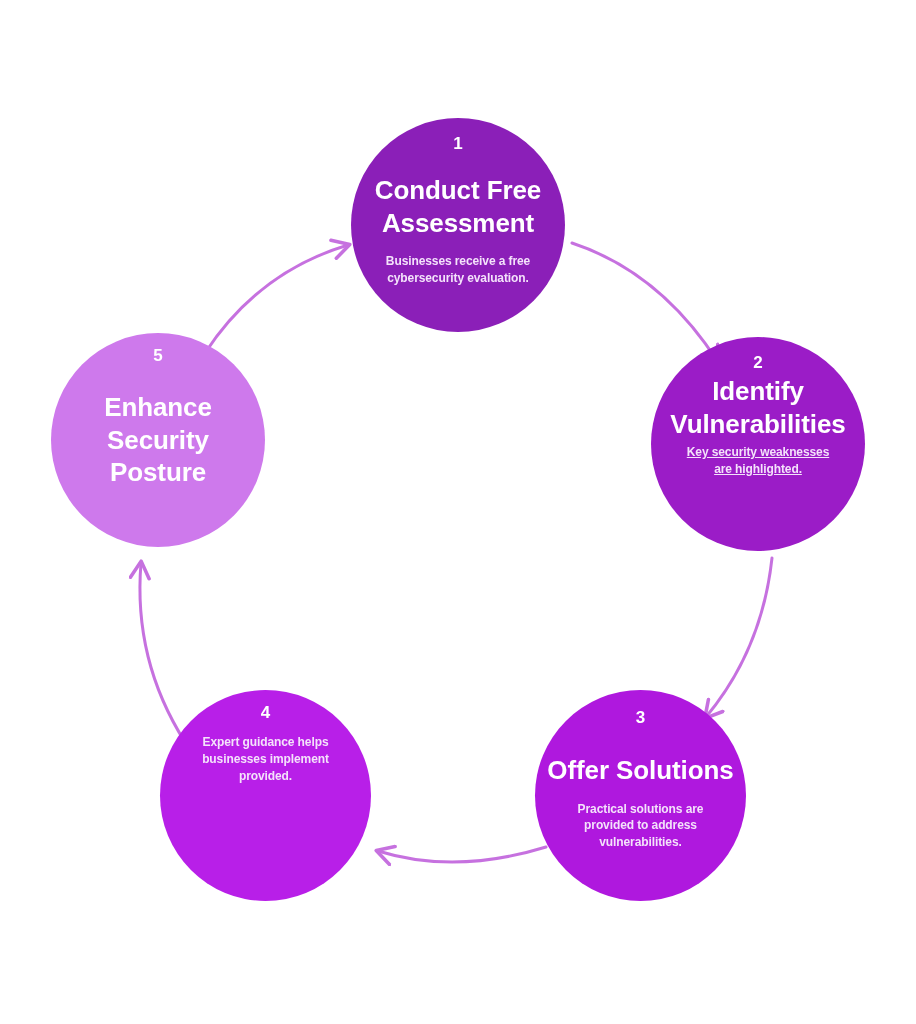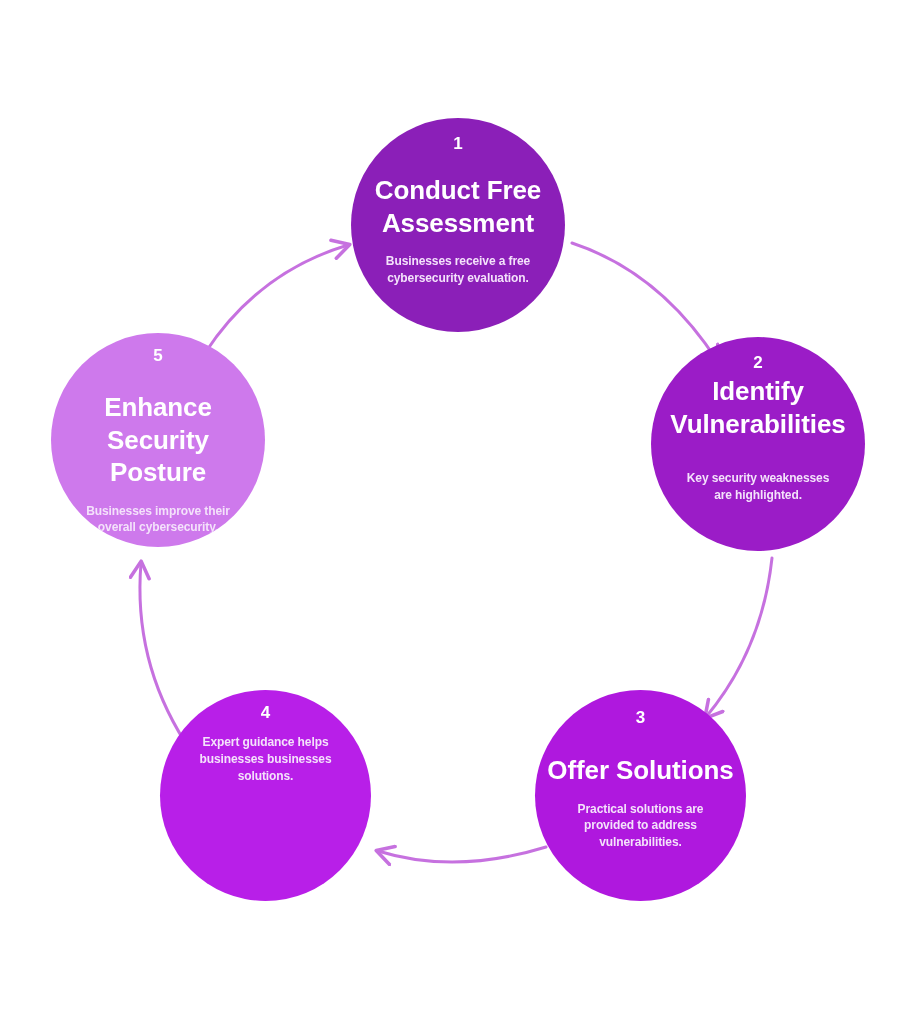--- a/index.html
+++ b/index.html
@@ -71,21 +71,21 @@
   }
   #node-1 .node-title { margin-top: 22px; }
   #node-1 .node-desc  { margin-top: 14px; }
 
   #node-2 {
     left: 651px; top: 337px; width: 214px; height: 214px;
     background: #9B1CC7;
     padding-top: 17px;
   }
   #node-2 .node-title { margin-top: 4px; }
-  #node-2 .node-desc  { margin-top: 30px; }
+  #node-2 .node-desc  { margin-top: 4px; text-decoration: underline; }
 
   #node-3 {
     left: 535px; top: 690px; width: 211px; height: 211px;
     background: #AF18DE;
     padding-top: 19px;
   }
   #node-3 .node-title { margin-top: 28px; }
   #node-3 .node-desc  { margin-top: 14px; padding: 0 20px; }
 
   #node-4 {
@@ -140,22 +140,21 @@
   </div>
 
   <div class="node" id="node-3" style="background: rgb(175, 24, 222);">
     <div class="node-num">3</div>
     <div class="node-title">Offer Solutions</div>
     <div class="node-desc">Practical solutions are provided to address vulnerabilities.</div>
   </div>
 
   <div class="node" id="node-4" style="background: rgb(184, 31, 232);">
     <div class="node-num">4</div>
-    <div class="node-desc">Expert guidance helps businesses businesses solutions.</div>
+    <div class="node-desc">Expert guidance helps businesses implement provided.</div>
   </div>
 
   <div class="node" id="node-5" style="background: rgb(206, 121, 236);">
     <div class="node-num">5</div>
     <div class="node-title">Enhance Security Posture</div>
-    <div class="node-desc">Businesses improve their overall cybersecurity.</div>
   </div>
 
 </div>
 
 </body></html>

